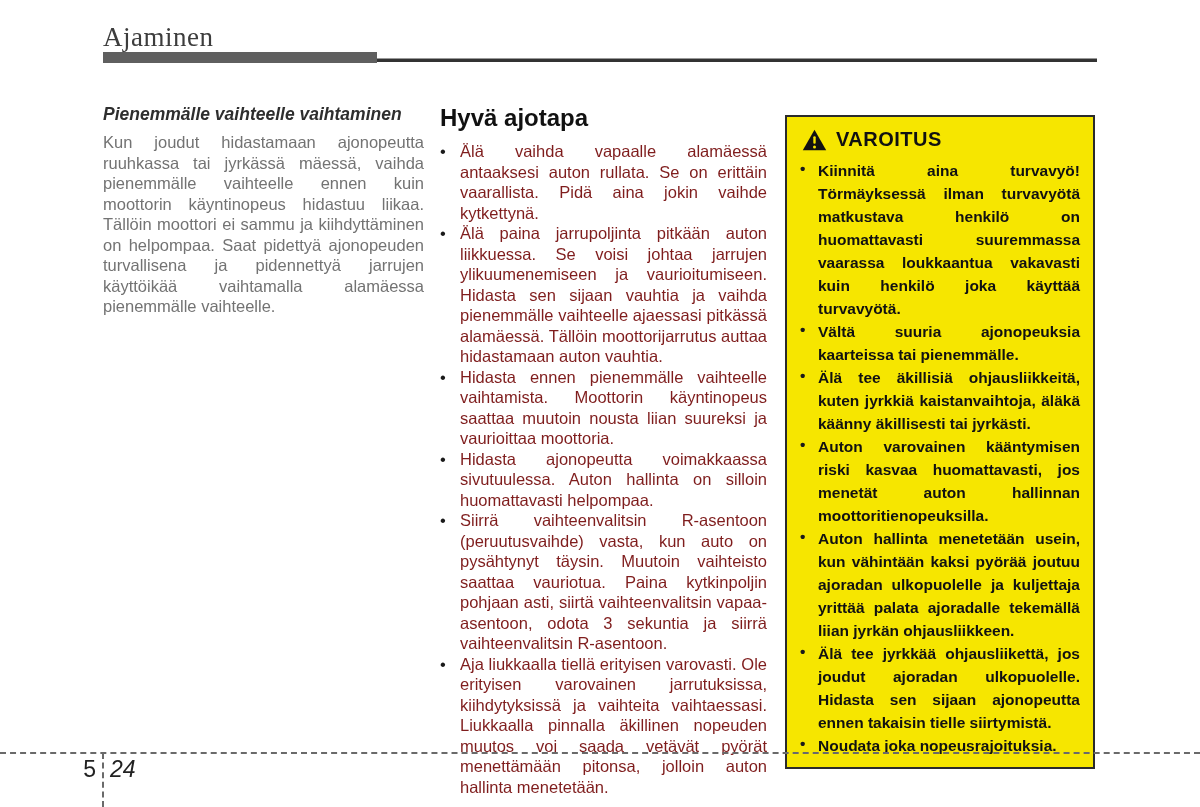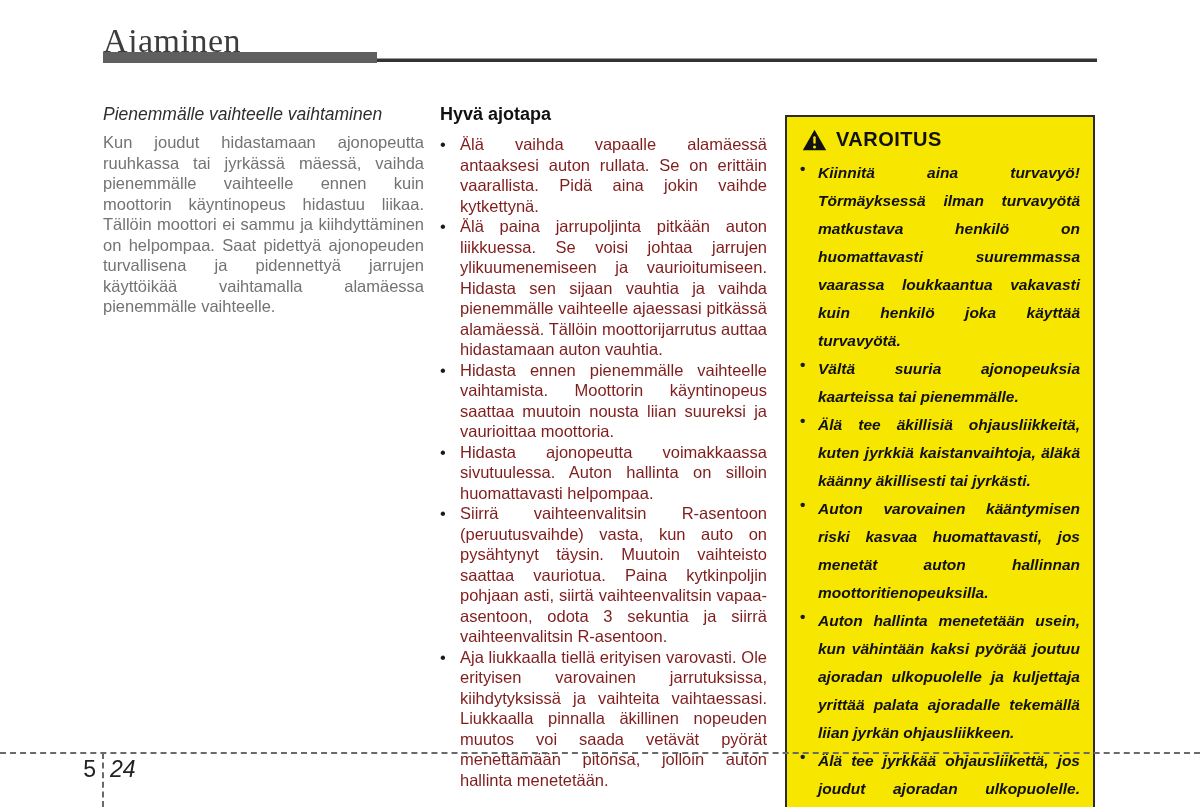--- a/index.html
+++ b/index.html
@@ -14,21 +14,21 @@
   }
 
   
   .chapter-title {
     position: absolute;
     left: 103px;
     top: 22px;
     margin: 0;
     font-family: "Liberation Serif", serif;
     font-weight: normal;
-    font-size: 34px;
+    font-size: 27px;
     color: #3d3d3d;
     letter-spacing: 0.5px;
   }
   .rule-thin {
     position: absolute;
     left: 103px;
     top: 59px;
     width: 994px;
     height: 2.5px;
     background: #333333;
@@ -46,41 +46,41 @@
   
   .col-left {
     position: absolute;
     left: 103px;
     top: 104px;
     width: 321px;
   }
   .subsection-title {
     margin: 0 0 7px 0;
     font-size: 17.5px;
-    font-weight: normal;
+    font-weight: bold;
     font-style: italic;
     color: #2e2e2e;
   }
   .body-text {
     margin: 0;
     font-size: 16.5px;
     line-height: 20.5px;
     text-align: justify;
     color: #737373;
   }
 
   .col-middle {
     position: absolute;
     left: 440px;
     top: 104px;
     width: 327px;
   }
   .section-title {
     margin: 0 0 9px 0;
-    font-size: 18px;
+    font-size: 24px;
     font-weight: bold;
     color: #111111;
   }
   .bullet-list {
     margin: 0;
     padding: 0;
     list-style: none;
   }
   .bullet-item {
     display: flex;
@@ -127,25 +127,24 @@
     letter-spacing: 0.5px;
   }
   .warning-box .bullet-marker {
     width: 18px;
     font-weight: bold;
     font-size: 15.5px;
     line-height: 20.2px;
   }
   .warning-box .bullet-text {
     font-size: 15.5px;
-    line-height: 28px;
+    line-height: 23px;
     font-weight: bold;
     color: #111111;
     text-align: justify;
-    font-style: italic;
   }
 
   
   .footer-dash-h {
     position: absolute;
     left: 0;
     top: 752px;
     width: 1200px;
     height: 0;
     border-top: 2px dashed #6a6a6a;

